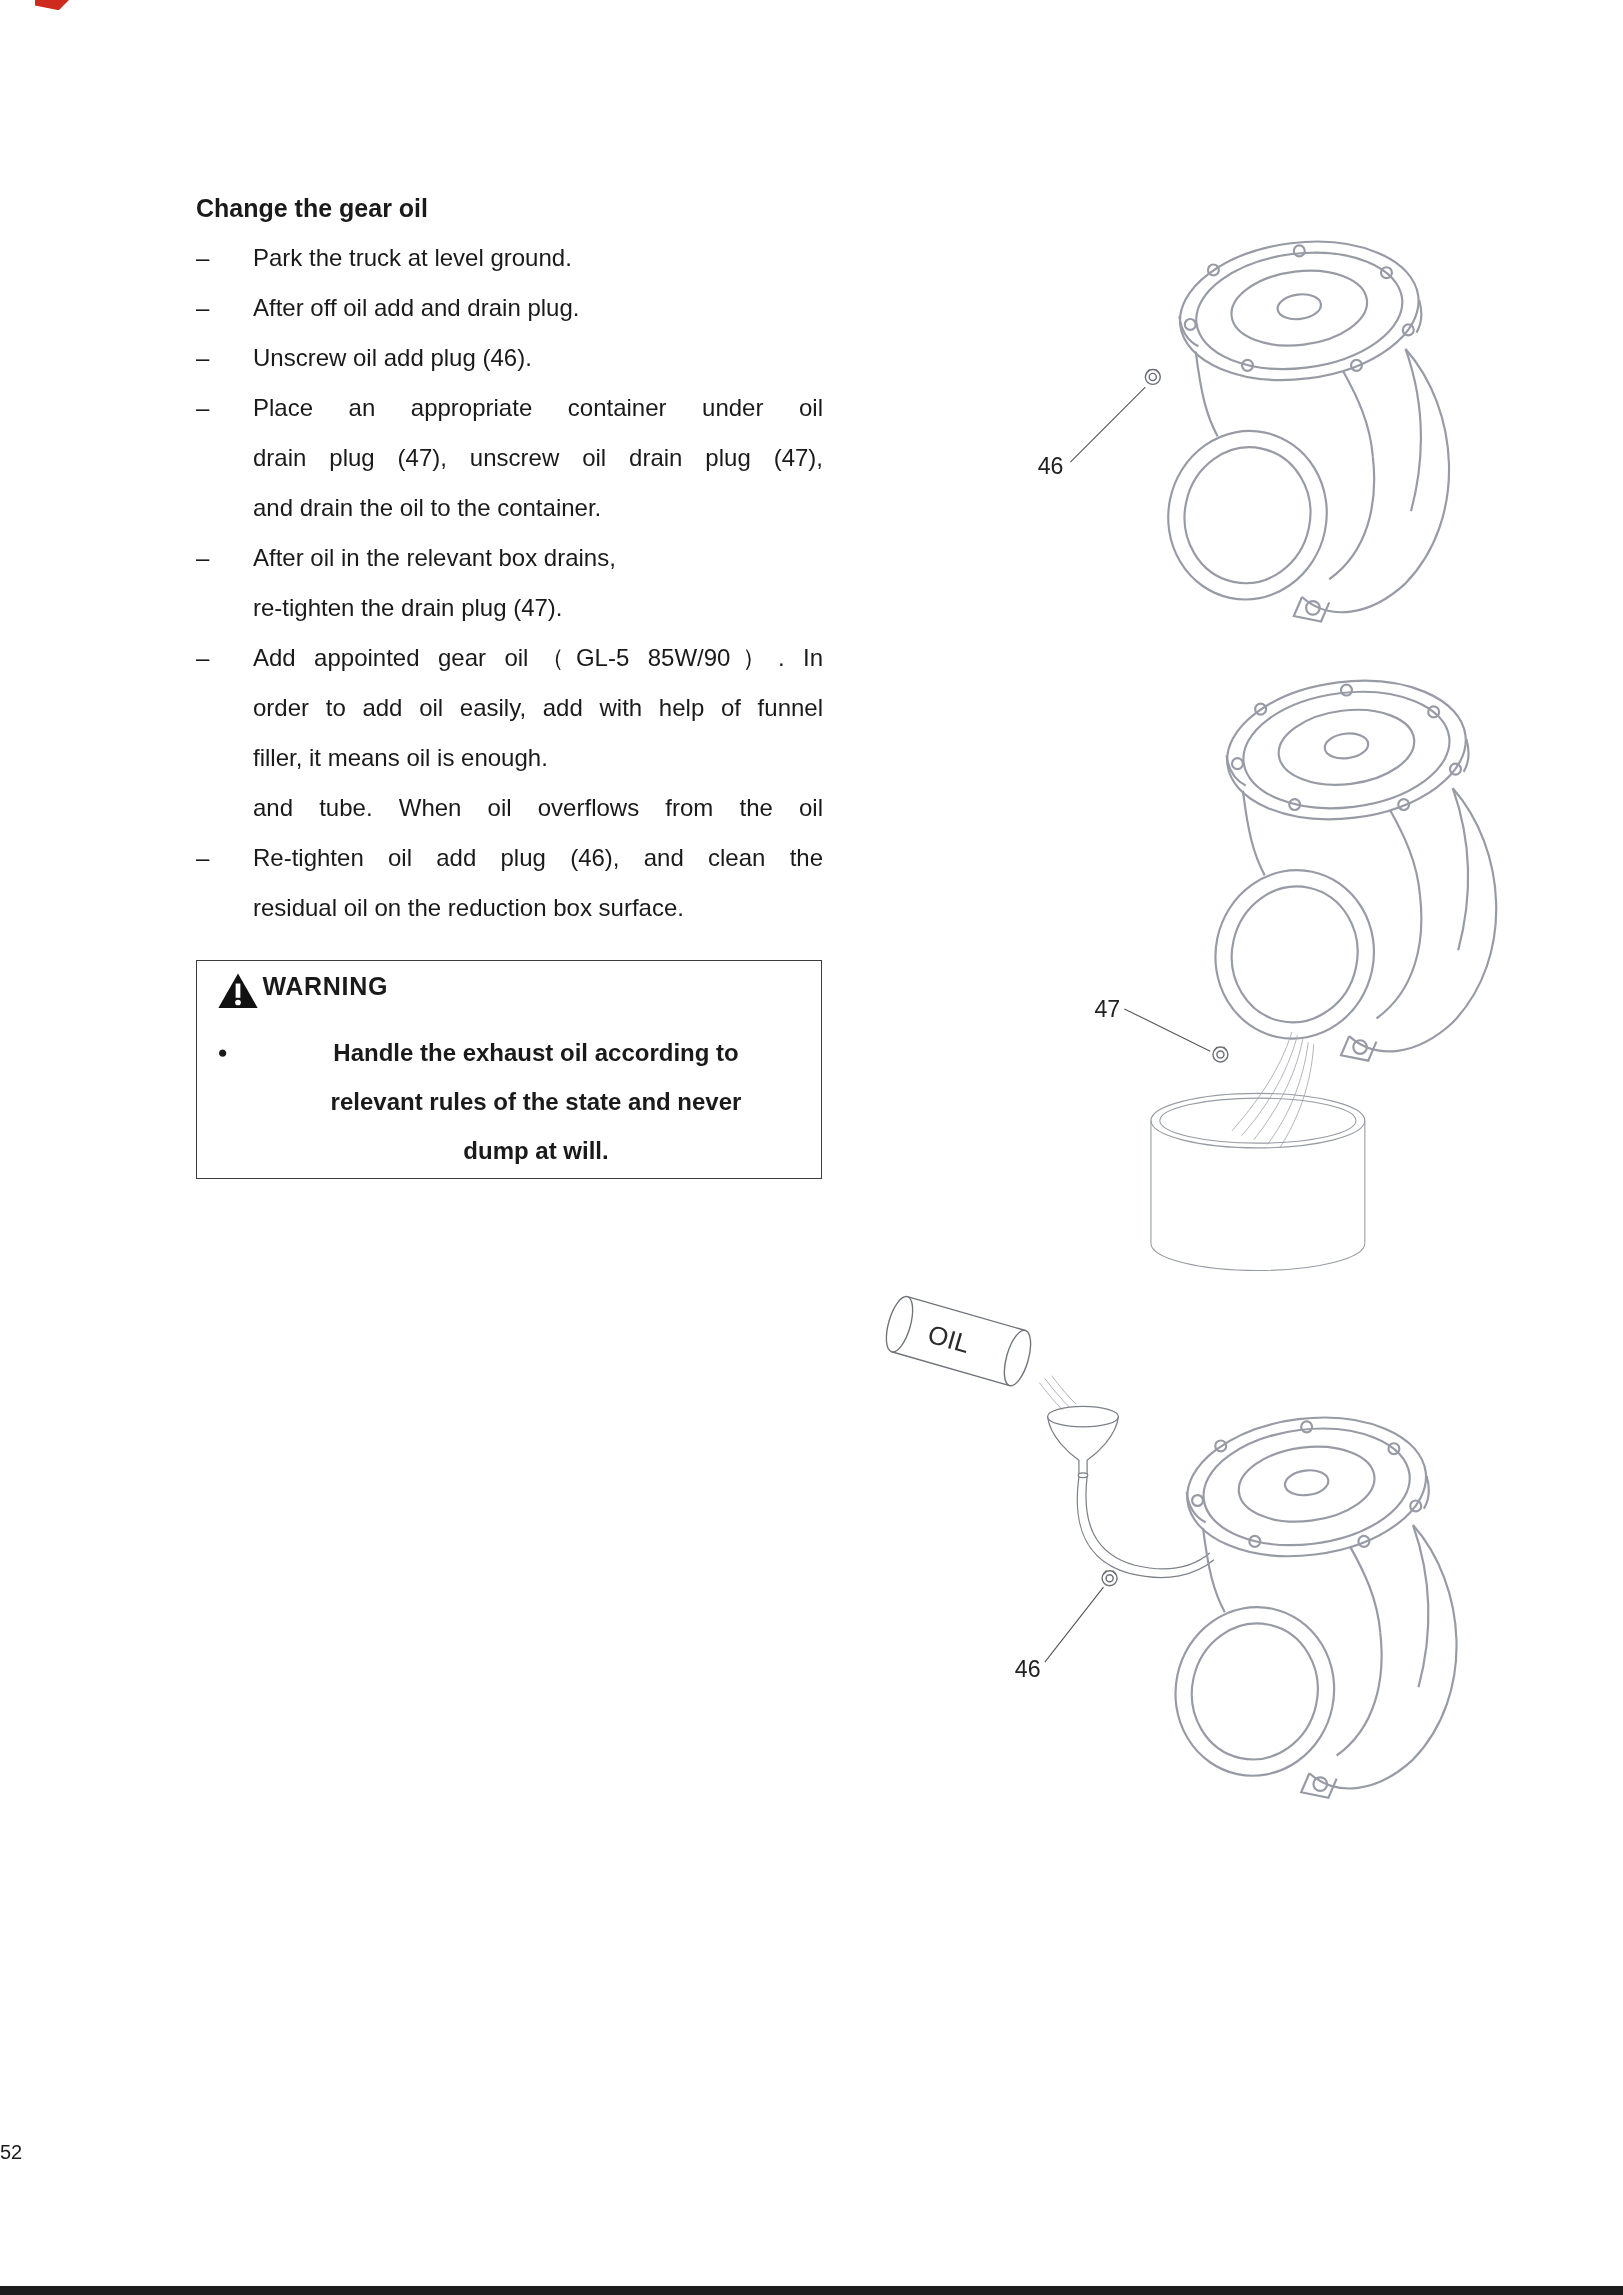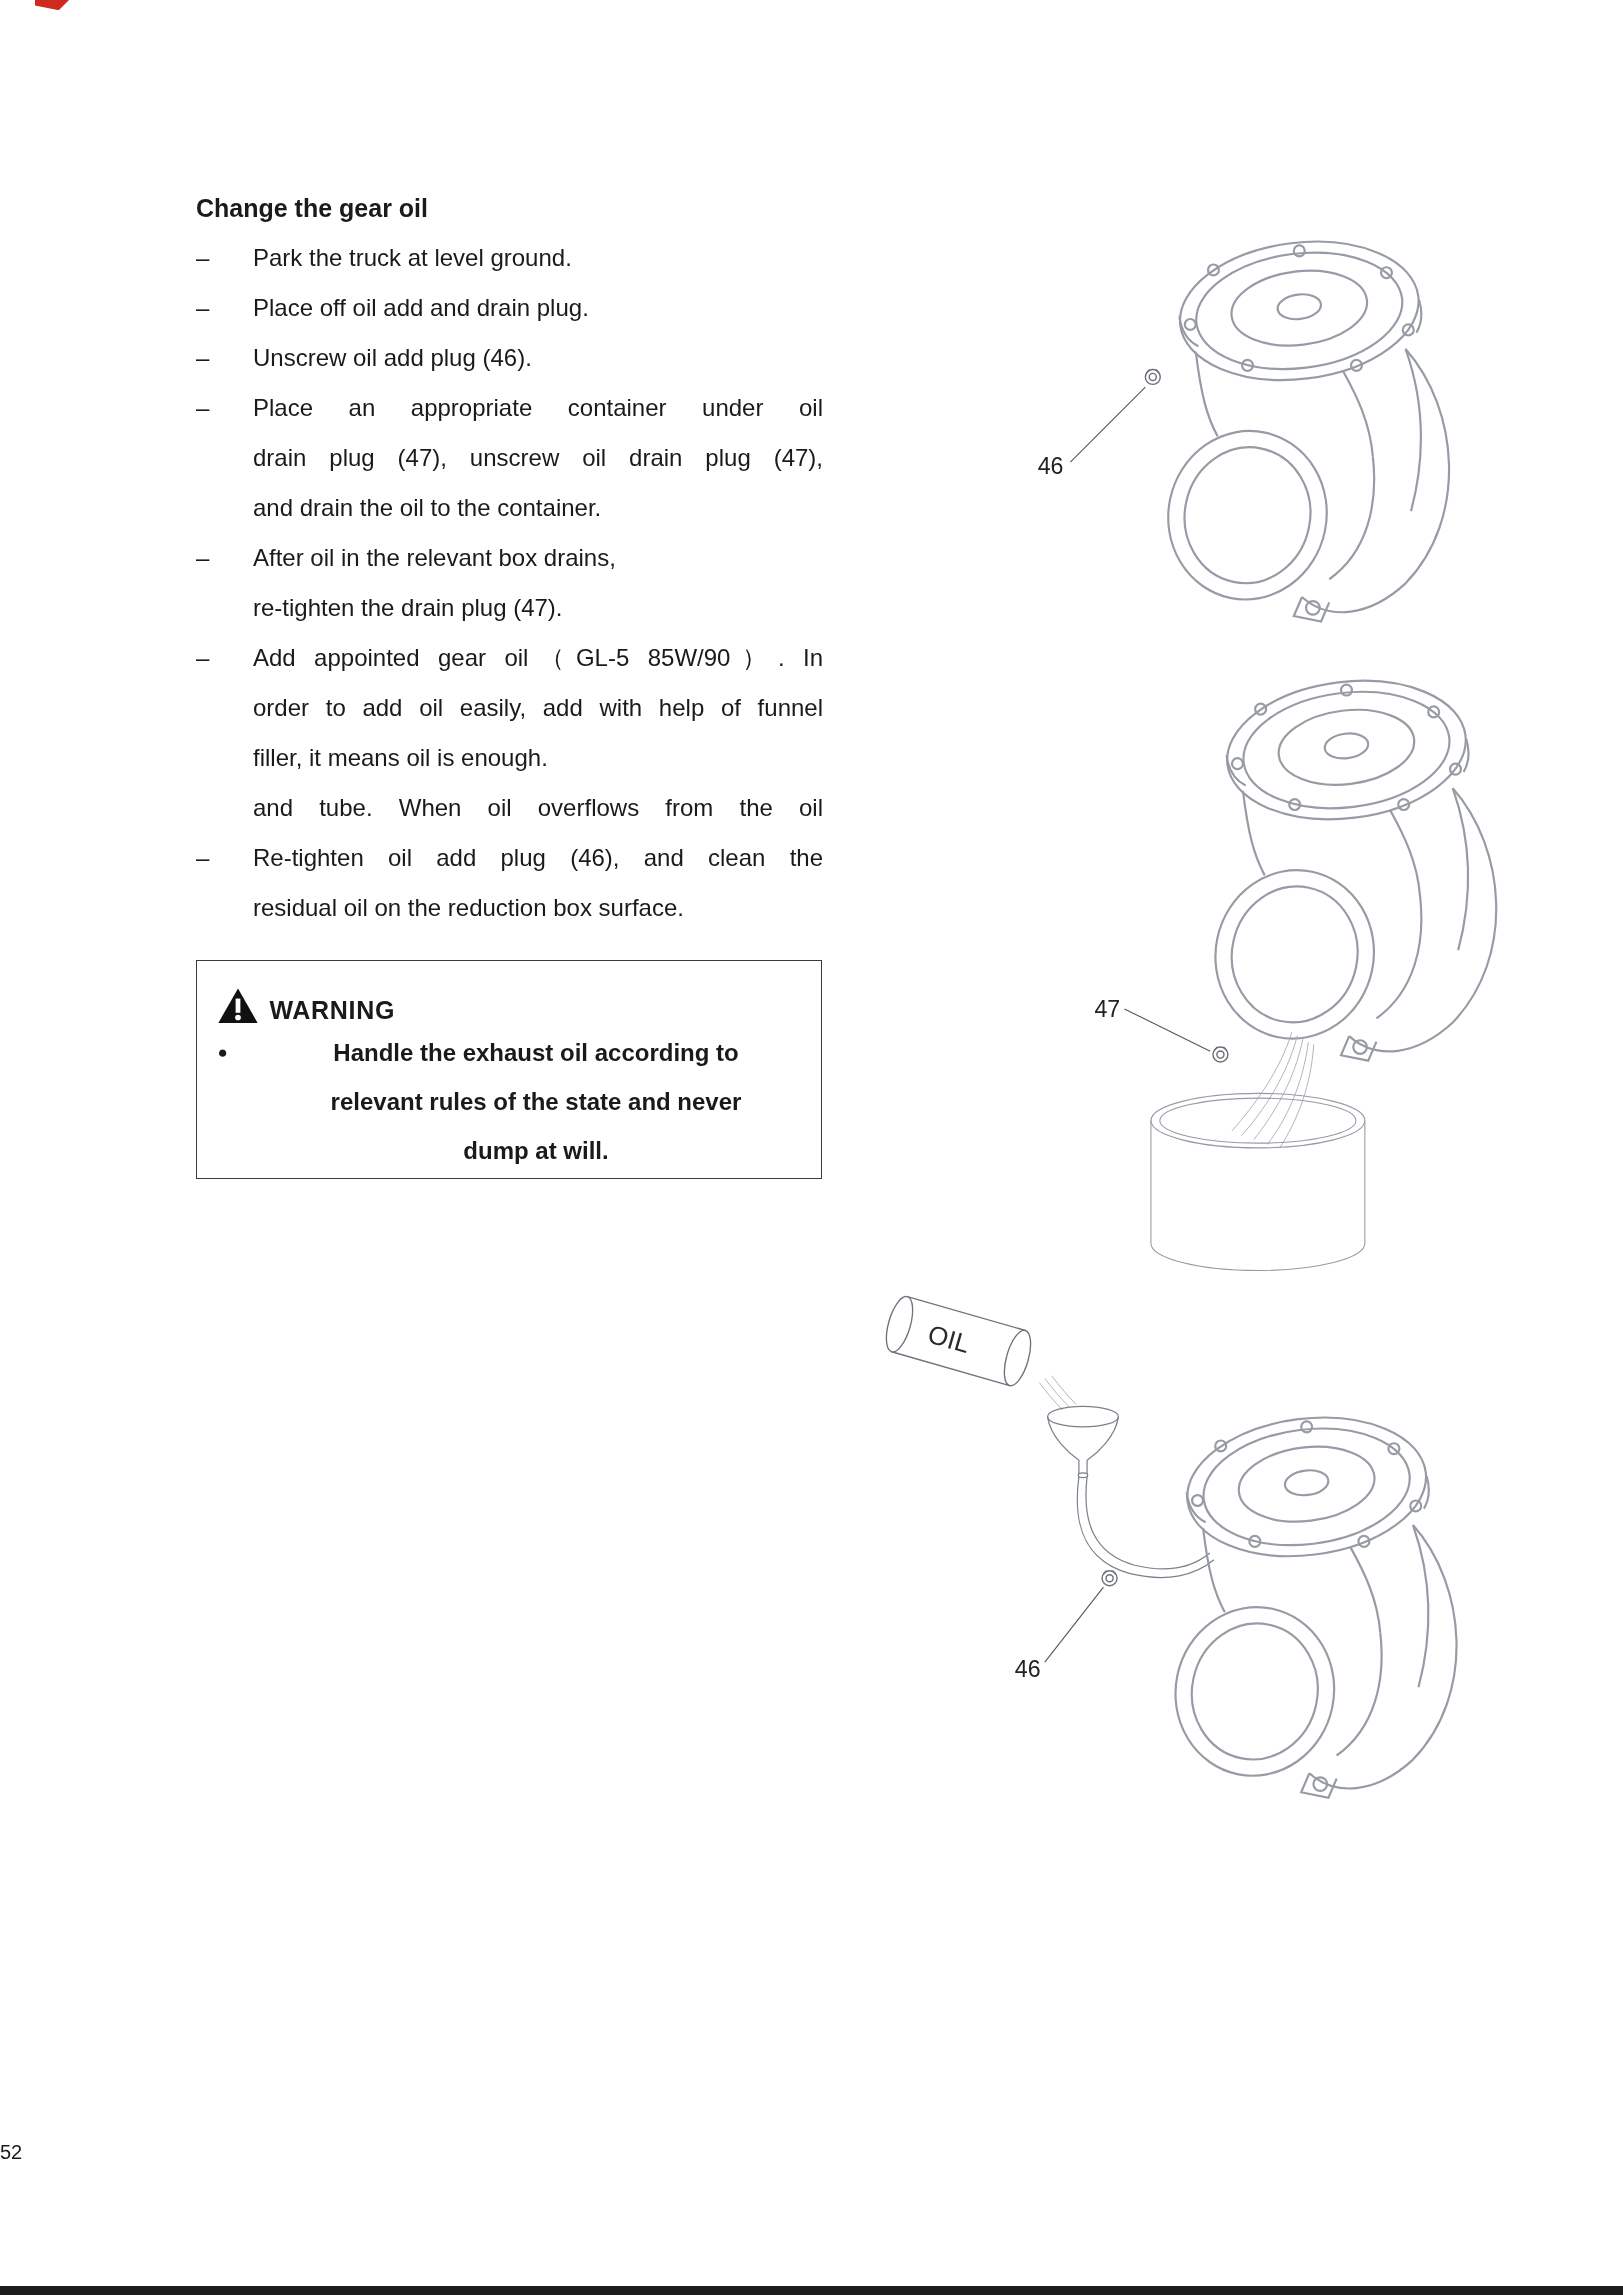--- a/index.html
+++ b/index.html
@@ -24,21 +24,21 @@
   .line { height:50px; overflow:hidden; }
   .line.j { text-align:justify; }
   .line.j::after { content:""; display:inline-block; width:100%; height:0; }
   
   .warning-box {
     position:absolute; left:196px; top:960px; width:626px; height:219px;
     border:1.4px solid #3c3c3c;
     padding:11px 16.4px 0 20.4px;
     background:#fff;
   }
-  .warn-header { display:flex; align-items:flex-end; gap:10px; height:53px; }
+  .warn-header { display:flex; align-items:flex-start; gap:3px; height:53px; }
   .warn-title { font-weight:bold; font-size:25px; letter-spacing:0.7px; }
   .warn-item { display:flex; margin-top:2.7px; }
   .wbullet { flex:0 0 50px; font-size:17px; line-height:49px; }
   .wlines { flex:1; font-weight:bold; font-size:24px; line-height:49px; }
   .wline { height:49px; overflow:hidden;text-align:center; }
   
   .figure { position:absolute; }
   .fig1 { left:1009px; top:225px; }
   .fig2 { left:1063px; top:671px; }
   .fig3 { left:832px; top:1268px; }
@@ -102,21 +102,21 @@
     <div class="item">
       <div class="marker">–</div>
       <div class="body">
           <div class="line">Park the truck at level ground.</div>
         </div>
     </div>
 
     <div class="item">
       <div class="marker">–</div>
       <div class="body">
-          <div class="line">Place off oil add and drain plug.</div>
+          <div class="line">After off oil add and drain plug.</div>
         </div>
     </div>
 
     <div class="item">
       <div class="marker">–</div>
       <div class="body">
           <div class="line">Unscrew oil add plug (46).</div>
         </div>
     </div>
 

